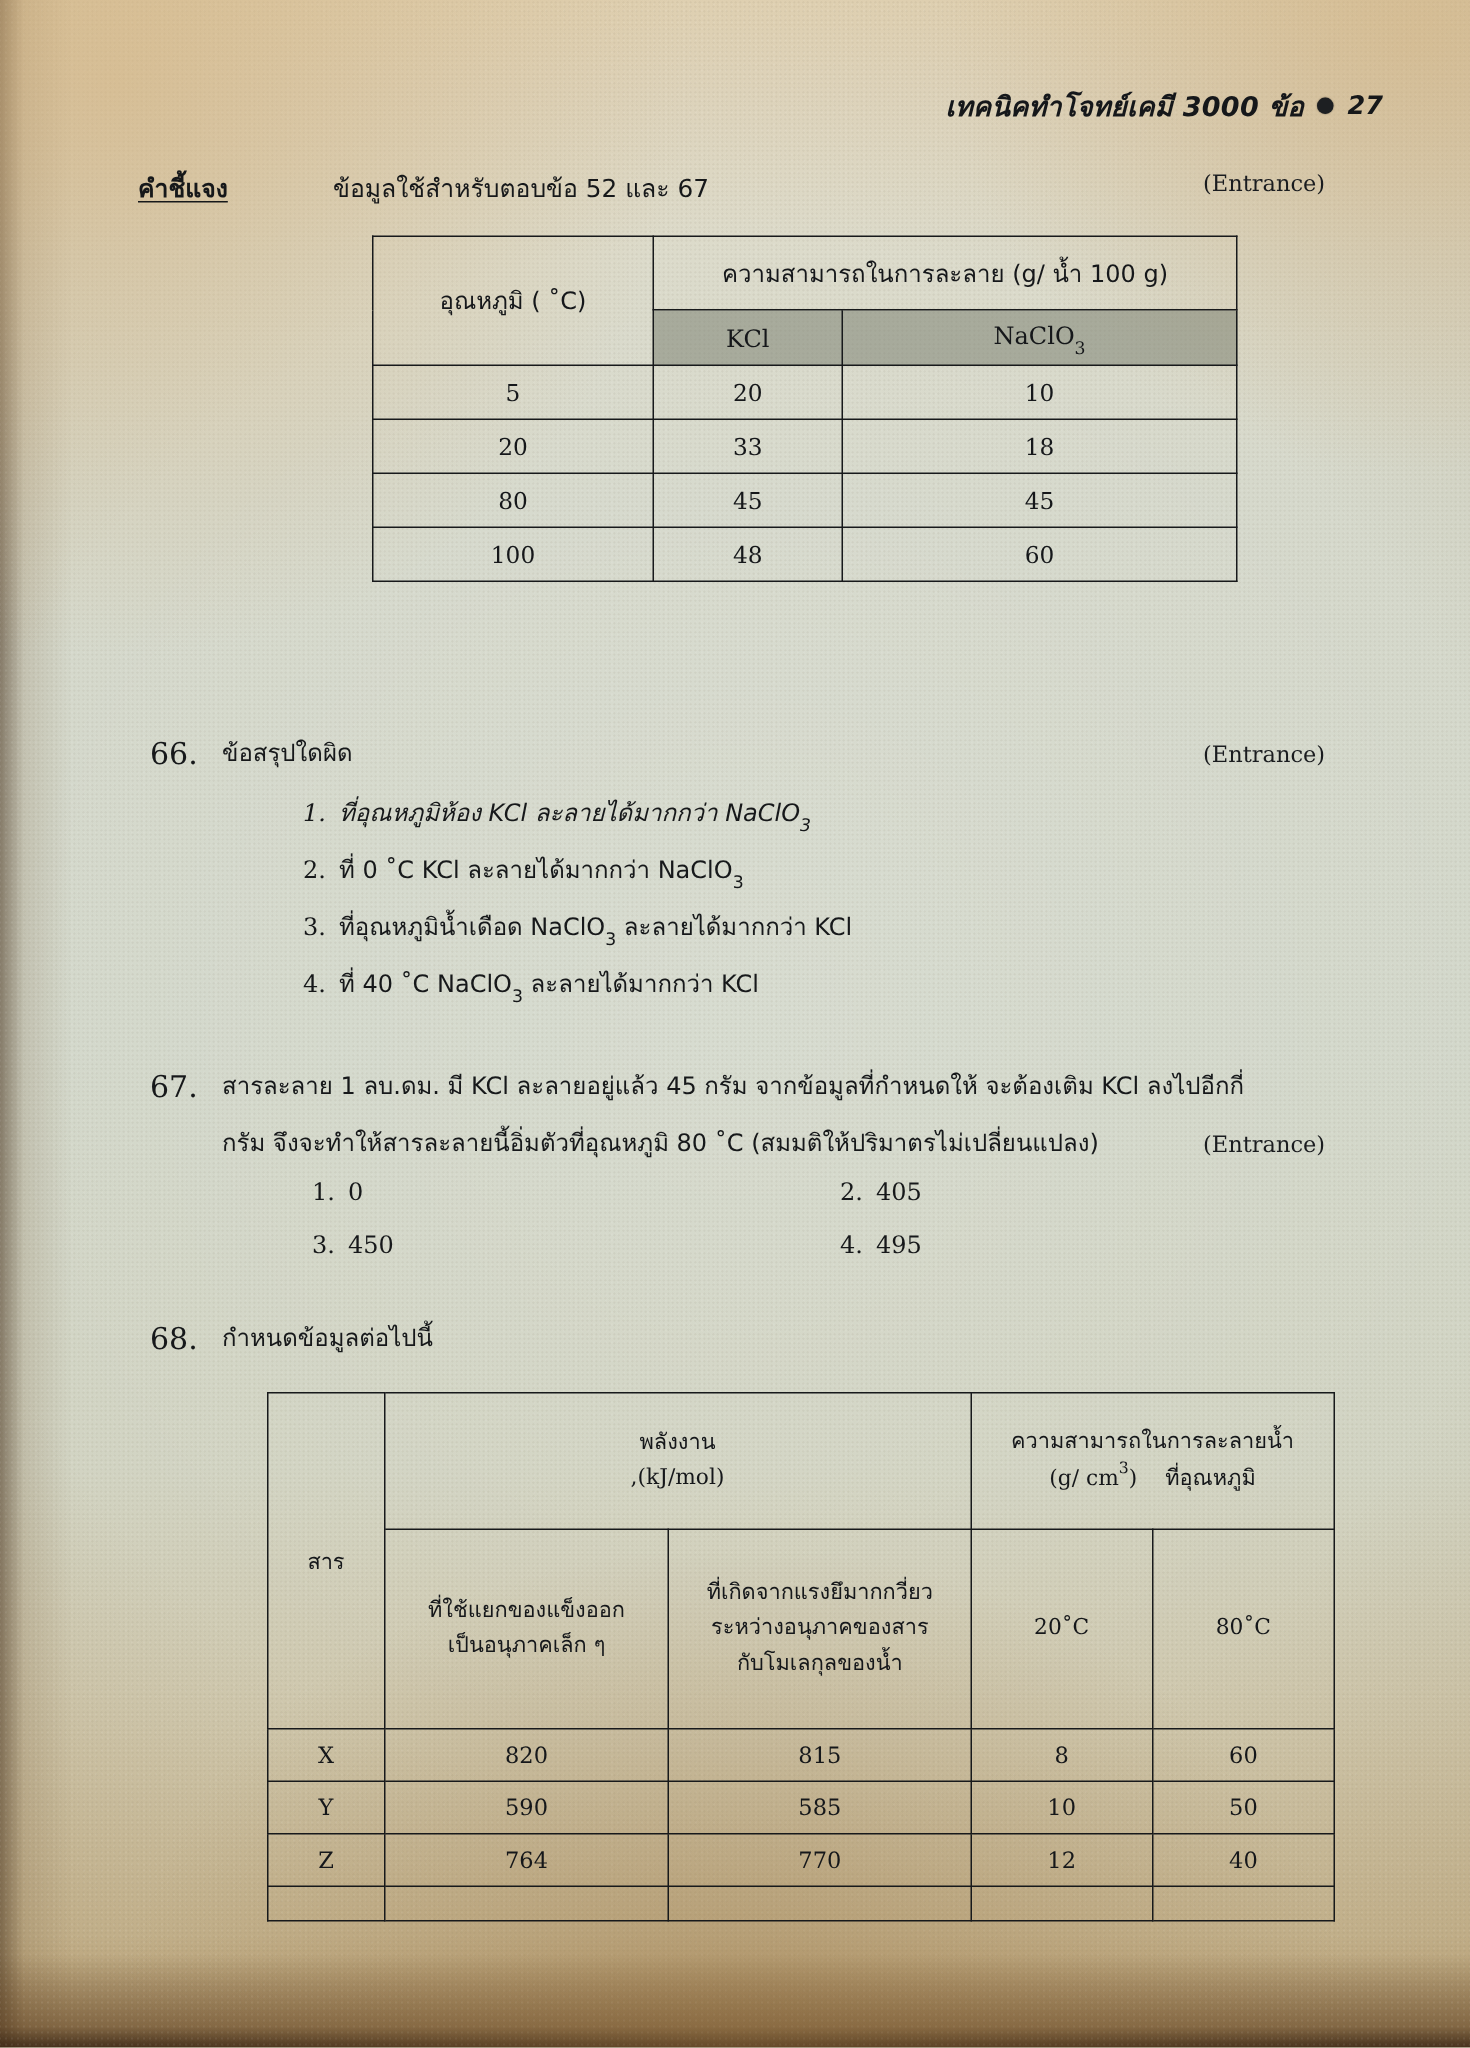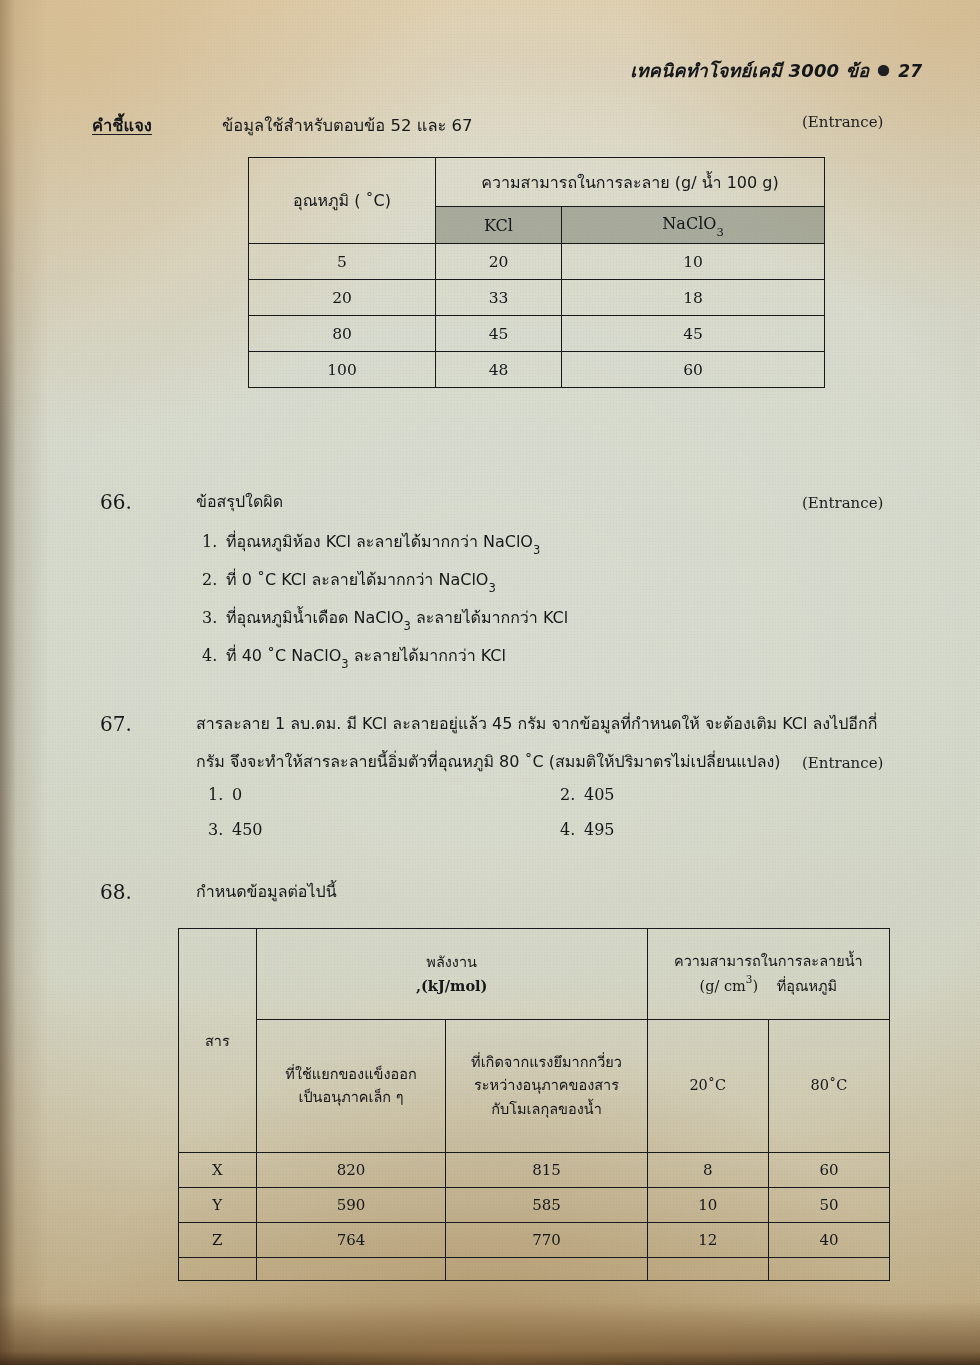--- a/index.html
+++ b/index.html
@@ -139,21 +139,20 @@
   
   .qnum {
     position: absolute;
     font-family: "DejaVu Serif", serif;
     font-size: 20px;
   }
   .qtext {
     position: absolute;
     font-size: 16px;
     line-height: 1.55;
-    margin-left: 48px;
   }
   .choice {
     position: absolute;
     font-size: 16px;
     white-space: nowrap;
   }
   .choice .cn {
     font-family: "DejaVu Serif", serif;
     display: inline-block;
     width: 24px;
@@ -209,21 +208,21 @@
         <td class="num datacell">48</td>
         <td class="num datacell">60</td>
       </tr>
     </tbody>
       </table>
 
     <div class="qnum" style="left:100px; top:490px;">66.</div>
     <div class="qtext thai" style="left:148px; top:490px;">ข้อสรุปใดผิด</div>
     <div class="entrance" style="left:802px; top:494px;">(Entrance)</div>
 
-    <div class="choice thai" style="left:202px; top:529px;">
+    <div class="choice thai" style="left:202px; top:529px;font-style:italic;">
       <span class="cn">1.</span><span>ที่อุณหภูมิห้อง KCl ละลายได้มากกว่า  NaClO</span><span class="sup">3</span>
     </div>
     <div class="choice thai" style="left:202px; top:567px;">
       <span class="cn">2.</span><span>ที่ 0  ˚C KCl ละลายได้มากกว่า  NaClO</span><span class="sup">3</span>
     </div>
     <div class="choice thai" style="left:202px; top:605px;">
       <span class="cn">3.</span><span>ที่อุณหภูมิน้ำเดือด  NaClO</span><span class="sup">3</span><span>  ละลายได้มากกว่า KCl</span>
     </div>
     <div class="choice thai" style="left:202px; top:643px;">
       <span class="cn">4.</span><span>ที่ 40 ˚C  NaClO</span><span class="sup">3</span><span>  ละลายได้มากกว่า KCl</span>
@@ -249,21 +248,21 @@
 
     <div class="qnum" style="left:100px; top:880px;">68.</div>
     <div class="qtext thai" style="left:148px; top:880px;">กำหนดข้อมูลต่อไปนี้</div>
 
     <table class="sheet" id="table2">
       <tbody>
           <tr>
         <td rowspan="2" style="width:78px;" class="thai">สาร</td>
         <td colspan="2" class="hcell thai" style="height:76px;">
           <div>พลังงาน</div>
-          <div style="font-family:'DejaVu Serif',serif;font-weight:bold;">,(kJ/mol)</div>
+          <div style="font-family:'DejaVu Serif',serif;">,(kJ/mol)</div>
         </td>
         <td colspan="2" class="hcell thai" style="height:76px;">
           <div>ความสามารถในการละลายน้ำ</div>
           <div>
             <span style="font-family:'DejaVu Serif',serif;">(g/ cm</span><span class="supup" style="font-family:'DejaVu Serif',serif;">3</span><span style="font-family:'DejaVu Serif',serif;">)</span>
             <span style="display:inline-block;width:14px;"></span><span>ที่อุณหภูมิ</span>
           </div>
         </td>
       </tr>
       <tr>

